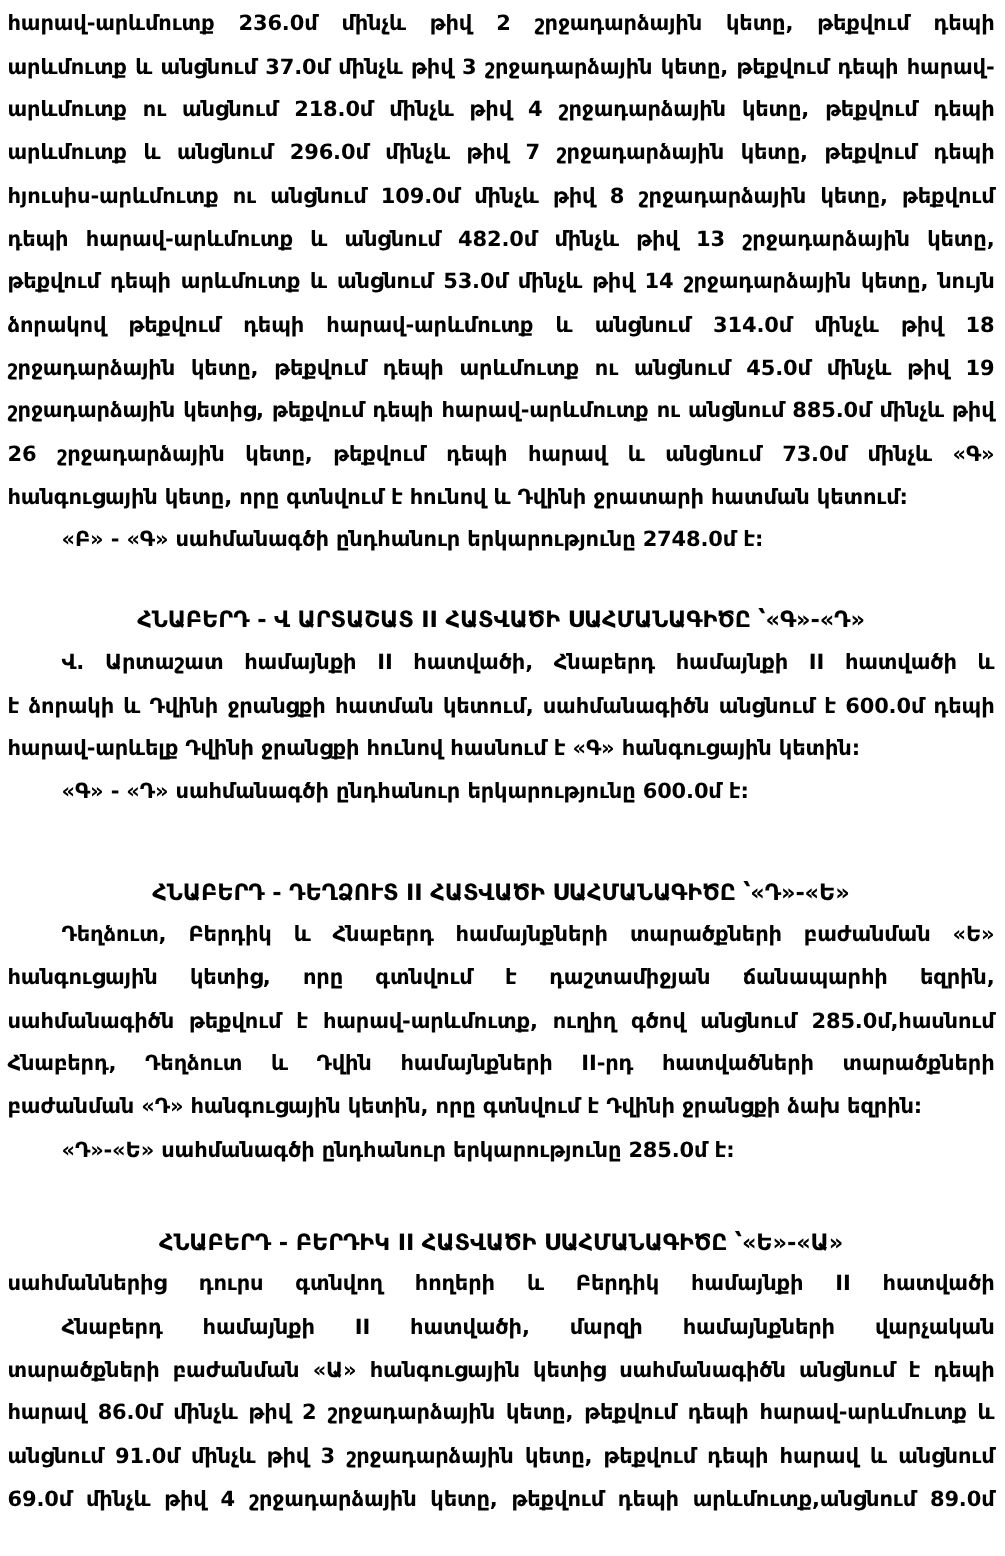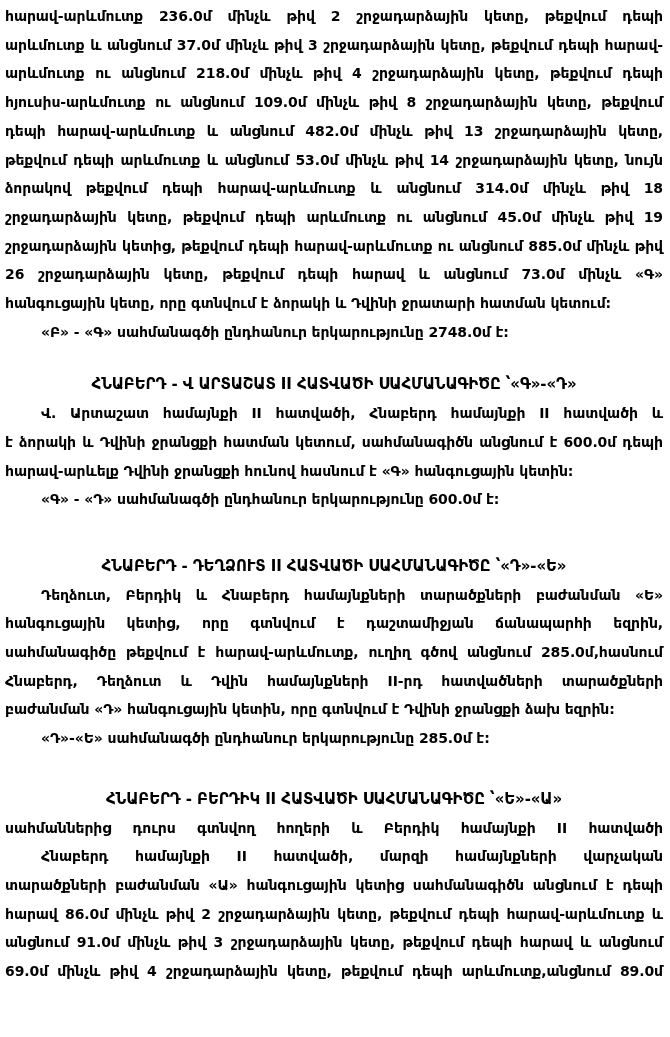--- a/index.html
+++ b/index.html
@@ -53,42 +53,43 @@
 </style>
 </head>
 <body>
 
 <div class="page" data-name="document-page">
   <div id="doc" data-name="document-body">
       <div data-name="paragraph-1">
         <div class="line" data-name="text-line">հարավ-արևմուտք 236.0մ մինչև թիվ 2 շրջադարձային կետը, թեքվում դեպի</div>
         <div class="line" data-name="text-line">արևմուտք և անցնում 37.0մ մինչև թիվ 3 շրջադարձային կետը, թեքվում դեպի հարավ-</div>
         <div class="line" data-name="text-line">արևմուտք ու անցնում 218.0մ մինչև թիվ 4 շրջադարձային կետը, թեքվում դեպի</div>
+        <div class="line" data-name="text-line">արևմուտք և անցնում 296.0մ մինչև թիվ 7 շրջադարձային կետը, թեքվում դեպի</div>
         <div class="line" data-name="text-line">հյուսիս-արևմուտք ու անցնում 109.0մ մինչև թիվ 8 շրջադարձային կետը, թեքվում</div>
         <div class="line" data-name="text-line">դեպի հարավ-արևմուտք և անցնում 482.0մ մինչև թիվ 13 շրջադարձային կետը,</div>
         <div class="line" data-name="text-line">թեքվում դեպի արևմուտք և անցնում 53.0մ մինչև թիվ 14 շրջադարձային կետը, նույն</div>
         <div class="line" data-name="text-line">ձորակով թեքվում դեպի հարավ-արևմուտք և անցնում 314.0մ մինչև թիվ 18</div>
         <div class="line" data-name="text-line">շրջադարձային կետը, թեքվում դեպի արևմուտք ու անցնում 45.0մ մինչև թիվ 19</div>
         <div class="line" data-name="text-line">շրջադարձային կետից, թեքվում դեպի հարավ-արևմուտք ու անցնում 885.0մ մինչև թիվ</div>
         <div class="line" data-name="text-line">26 շրջադարձային կետը, թեքվում դեպի հարավ և անցնում 73.0մ մինչև «Գ»</div>
-        <div class="line last-left" data-name="text-line">հանգուցային կետը, որը գտնվում է ձորակի և Դվինի ջրատարի հատման կետում:</div>
+        <div class="line last-left" data-name="text-line">հանգուցային կետը, որը գտնվում է հունով և Դվինի ջրատարի հատման կետում:</div>
       </div>
       <div class="tabline" data-name="boundary-length-line-1">«Բ» - «Գ» սահմանագծի ընդհանուր երկարությունը 2748.0մ է:</div>
       <div class="heading" data-name="section-heading-1">ՀՆԱԲԵՐԴ - Վ ԱՐՏԱՇԱՏ II ՀԱՏՎԱԾԻ  ՍԱՀՄԱՆԱԳԻԾԸ ՝«Գ»-«Դ»</div>
       <div data-name="paragraph-2">
         <div class="line indent" data-name="text-line">Վ. Արտաշատ համայնքի II հատվածի, Հնաբերդ համայնքի II հատվածի և</div>
         <div class="line" data-name="text-line">է ձորակի և Դվինի ջրանցքի հատման կետում, սահմանագիծն անցնում է 600.0մ դեպի</div>
         <div class="line last-left" data-name="text-line">հարավ-արևելք Դվինի ջրանցքի հունով հասնում է «Գ» հանգուցային կետին:</div>
       </div>
       <div class="tabline" data-name="boundary-length-line-2">«Գ» - «Դ» սահմանագծի ընդհանուր երկարությունը 600.0մ է:</div>
       <div class="heading" data-name="section-heading-2">ՀՆԱԲԵՐԴ - ԴԵՂՁՈՒՏ II ՀԱՏՎԱԾԻ ՍԱՀՄԱՆԱԳԻԾԸ ՝«Դ»-«Ե»</div>
       <div data-name="paragraph-3">
         <div class="line indent" data-name="text-line">Դեղձուտ, Բերդիկ և Հնաբերդ համայնքների տարածքների բաժանման «Ե»</div>
         <div class="line" data-name="text-line">հանգուցային կետից, որը գտնվում է դաշտամիջյան ճանապարհի եզրին,</div>
-        <div class="line" data-name="text-line">սահմանագիծը թեքվում է հարավ-արևմուտք, ուղիղ գծով անցնում 285.0մ,հասնում</div>
+        <div class="line" data-name="text-line">սահմանագիծն թեքվում է հարավ-արևմուտք, ուղիղ գծով անցնում 285.0մ,հասնում</div>
         <div class="line" data-name="text-line">Հնաբերդ, Դեղձուտ և Դվին համայնքների II-րդ հատվածների տարածքների</div>
         <div class="line last-left" data-name="text-line">բաժանման «Դ» հանգուցային կետին, որը գտնվում է Դվինի ջրանցքի ձախ եզրին:</div>
       </div>
       <div class="tabline" data-name="boundary-length-line-3">«Դ»-«Ե» սահմանագծի ընդհանուր երկարությունը 285.0մ է:</div>
       <div class="heading" data-name="section-heading-3">ՀՆԱԲԵՐԴ - ԲԵՐԴԻԿ II ՀԱՏՎԱԾԻ ՍԱՀՄԱՆԱԳԻԾԸ ՝«Ե»-«Ա»</div>
       <div data-name="paragraph-4">
         <div class="line" data-name="text-line">սահմաններից դուրս գտնվող հողերի և Բերդիկ համայնքի II հատվածի</div>
         <div class="line indent" data-name="text-line">Հնաբերդ համայնքի II հատվածի, մարզի համայնքների վարչական</div>
         <div class="line" data-name="text-line">տարածքների բաժանման «Ա» հանգուցային կետից սահմանագիծն անցնում է դեպի</div>
         <div class="line" data-name="text-line">հարավ 86.0մ մինչև թիվ 2 շրջադարձային կետը, թեքվում դեպի հարավ-արևմուտք և</div>

